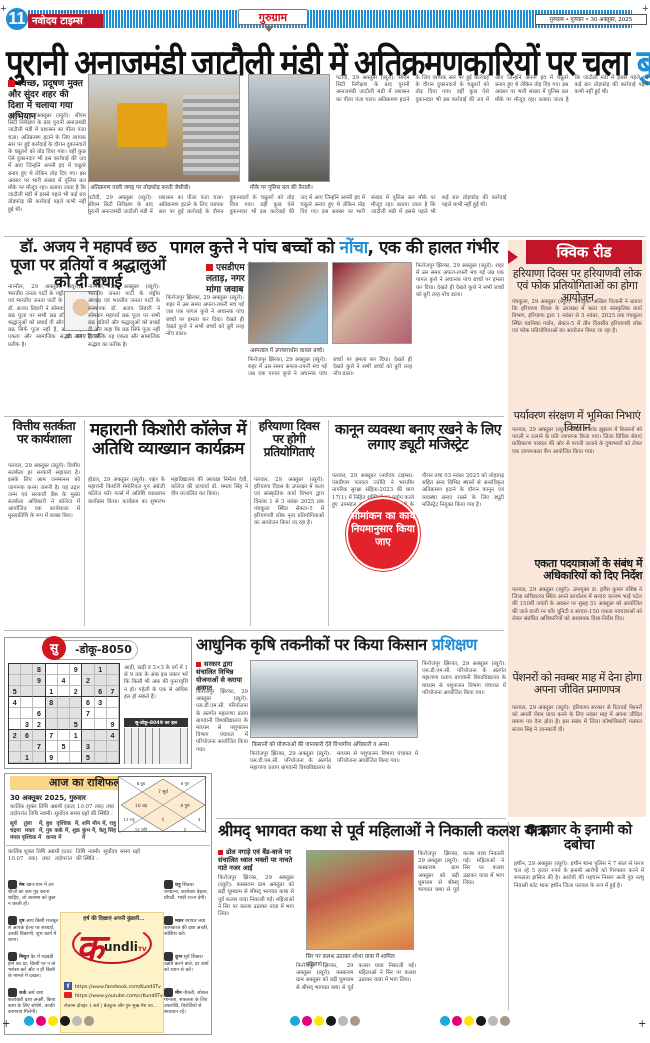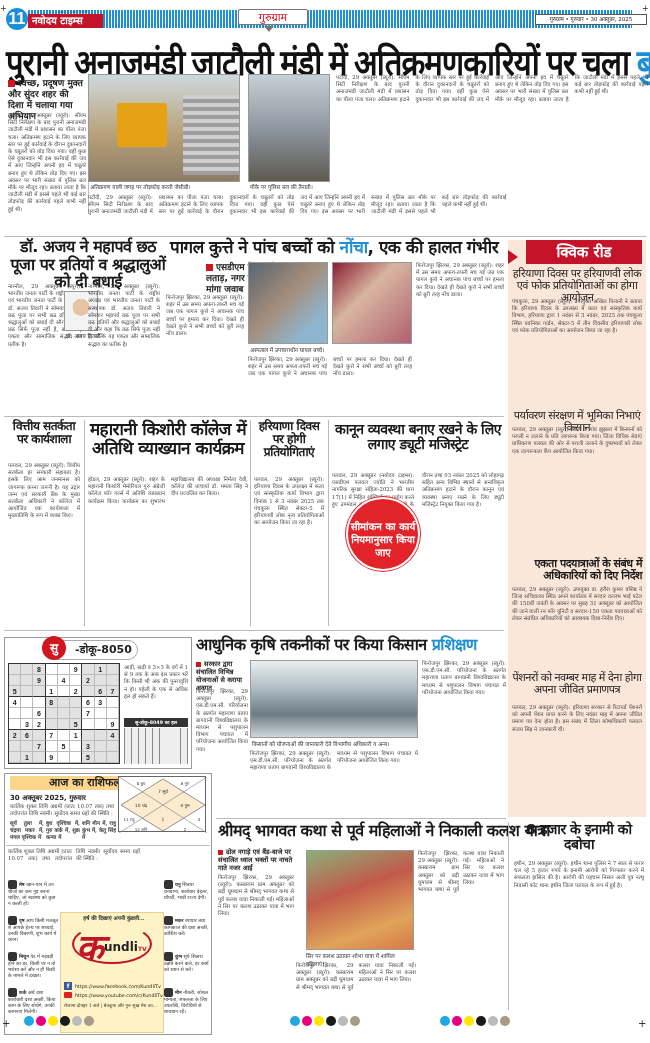--- a/index.html
+++ b/index.html
@@ -14,32 +14,32 @@
   .caption { font-family: "DejaVu Serif", serif; font-size: 5.6px; color: #333; }
   .vline { position: absolute; width: 1px; background: #bbb; }
   .hline { position: absolute; height: 1px; background: #bbb; }
 
   
   .masthead-bar { left: 28px; top: 10px; width: 604px; height: 18px;
     background: repeating-linear-gradient(90deg, #1e8fd6 0 2px, #fff 2px 3px); }
   .logo-circle { left: 6px; top: 8px; width: 22px; height: 22px; border-radius: 50%; background: #1e8fd6; color: #fff; font-weight: bold; font-size: 16px; text-align: center; line-height: 22px; font-family: "Liberation Sans", sans-serif; }
   .brand { left: 28px; top: 14px; width: 75px; height: 14px; background: #c4142a; color: #fff; font-size: 10px; font-weight: bold; line-height: 14px; padding-left: 4px; }
   .brand-small { left: 58px; top: 10px; font-size: 3.5px; color: #555; }
-  .section-tab { left: 238px; top: 9px; width: 70px; height: 16px; background: #fff; border: 1px solid #777; border-radius: 2px; color: #d0161f; font-weight: normal; font-size: 11px; text-align: center; line-height: 16px; }
+  .section-tab { left: 238px; top: 9px; width: 70px; height: 16px; background: #fff; border: 1px solid #777; border-radius: 2px; color: #d0161f; font-weight: bold; font-size: 11px; text-align: center; line-height: 16px; }
   .section-pointer { left: 264px; top: 26px; width: 0; height: 0; border-left: 5px solid transparent; border-right: 5px solid transparent; border-top: 6px solid #777; }
   .dateline { left: 535px; top: 14px; width: 112px; height: 11px; border: 1px solid #555; background: #fff; font-size: 5.5px; line-height: 9px; text-align: center; color: #222; }
 
   .headline-main { left: 6px; top: 37px; font-size: 31px; font-family: "Liberation Sans", sans-serif; font-weight: bold; letter-spacing: -1px; color: #111; white-space: nowrap; transform: scaleY(1.15); transform-origin: left top; }
   .headline-main .accent { color: #1e8fd6; }
 
   .quick-read { left: 508px; top: 240px; width: 138px; height: 577px; background: #fbe7da; }
   .qr-tab { left: 526px; top: 240px; width: 116px; height: 24px; background: #c4142a; color: #fff; font-weight: bold; font-size: 15px; text-align: center; line-height: 24px; }
   .qr-tab-arrow { left: 508px; top: 250px; border-top: 7px solid transparent; border-bottom: 7px solid transparent; border-left: 10px solid #c4142a; }
 
-  .stamp { left: 346px; top: 497px; width: 74px; height: 74px; border-radius: 50%; background: #e2232a; color: #fff; font-weight: bold; font-size: 10px; line-height: 13px; text-align: center; padding-top: 21px; border: 2px solid #fff; box-shadow: 0 0 0 1px #e2232a; }
+  .stamp { left: 346px; top: 497px; width: 74px; height: 74px; border-radius: 50%; background: #e2232a; color: #fff; font-weight: bold; font-size: 10px; line-height: 13px; text-align: center; padding-top: 10px; border: 2px solid #fff; box-shadow: 0 0 0 1px #e2232a; }
 
   
   .sudoku-box { left: 4px; top: 637px; width: 188px; height: 132px; border: 1px solid #999; background: #fff; }
   .sudoku-title { left: 48px; top: 640px; width: 90px; height: 20px; border: 1px solid #aaa; border-radius: 10px; background: #fff; font-weight: bold; font-size: 11px; line-height: 18px; padding-left: 26px; color: #222; }
   .sudoku-su { left: 42px; top: 636px; width: 24px; height: 24px; border-radius: 50%; background: #d0161f; color: #fff; font-size: 12px; font-weight: bold; text-align: center; line-height: 24px; }
   .grid { left: 8px; top: 663px; width: 112px; height: 101px; display: grid; grid-template-columns: repeat(9, 1fr); grid-template-rows: repeat(9, 1fr); border: 1.5px solid #333; }
   .cell { border-right: 1px solid #bbb; border-bottom: 1px solid #bbb; font-size: 7px; font-weight: bold; font-family: "Liberation Sans", sans-serif; color: #222; display: flex; align-items: center; justify-content: center; }
   .cell.shade { background: #e2e2e2; }
   .cell.br { border-right: 1.5px solid #333; }
   .cell.bb { border-bottom: 1.5px solid #333; }

